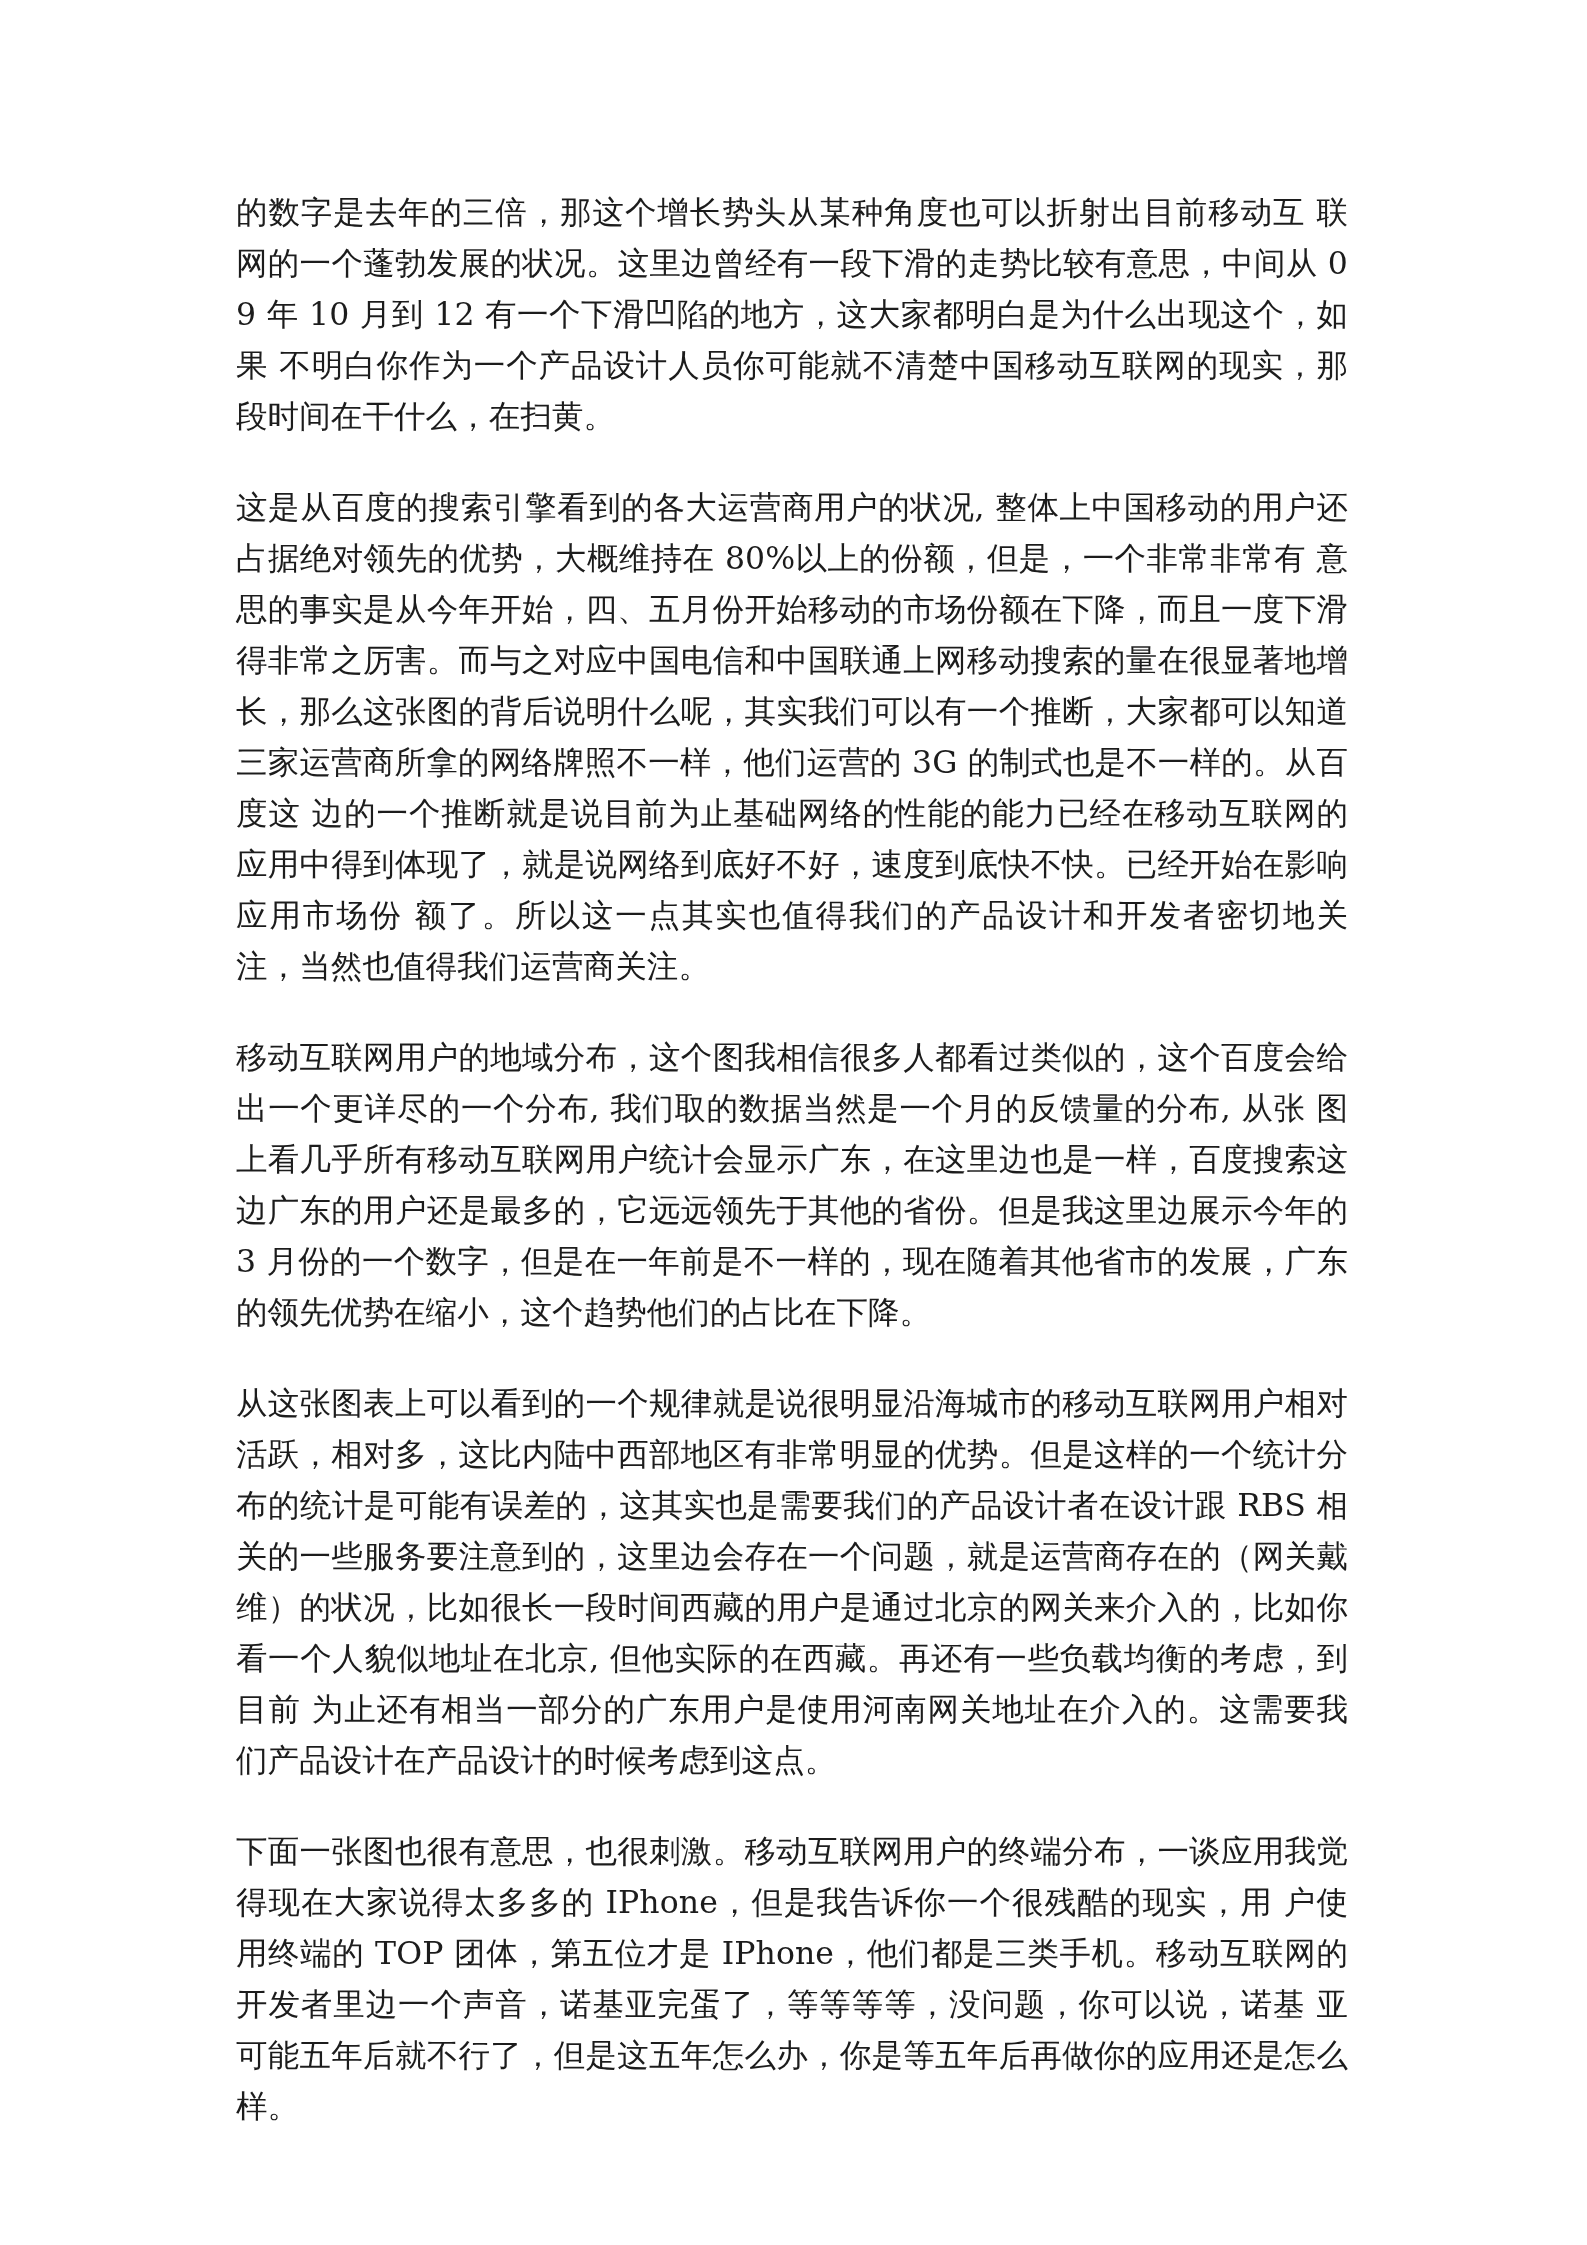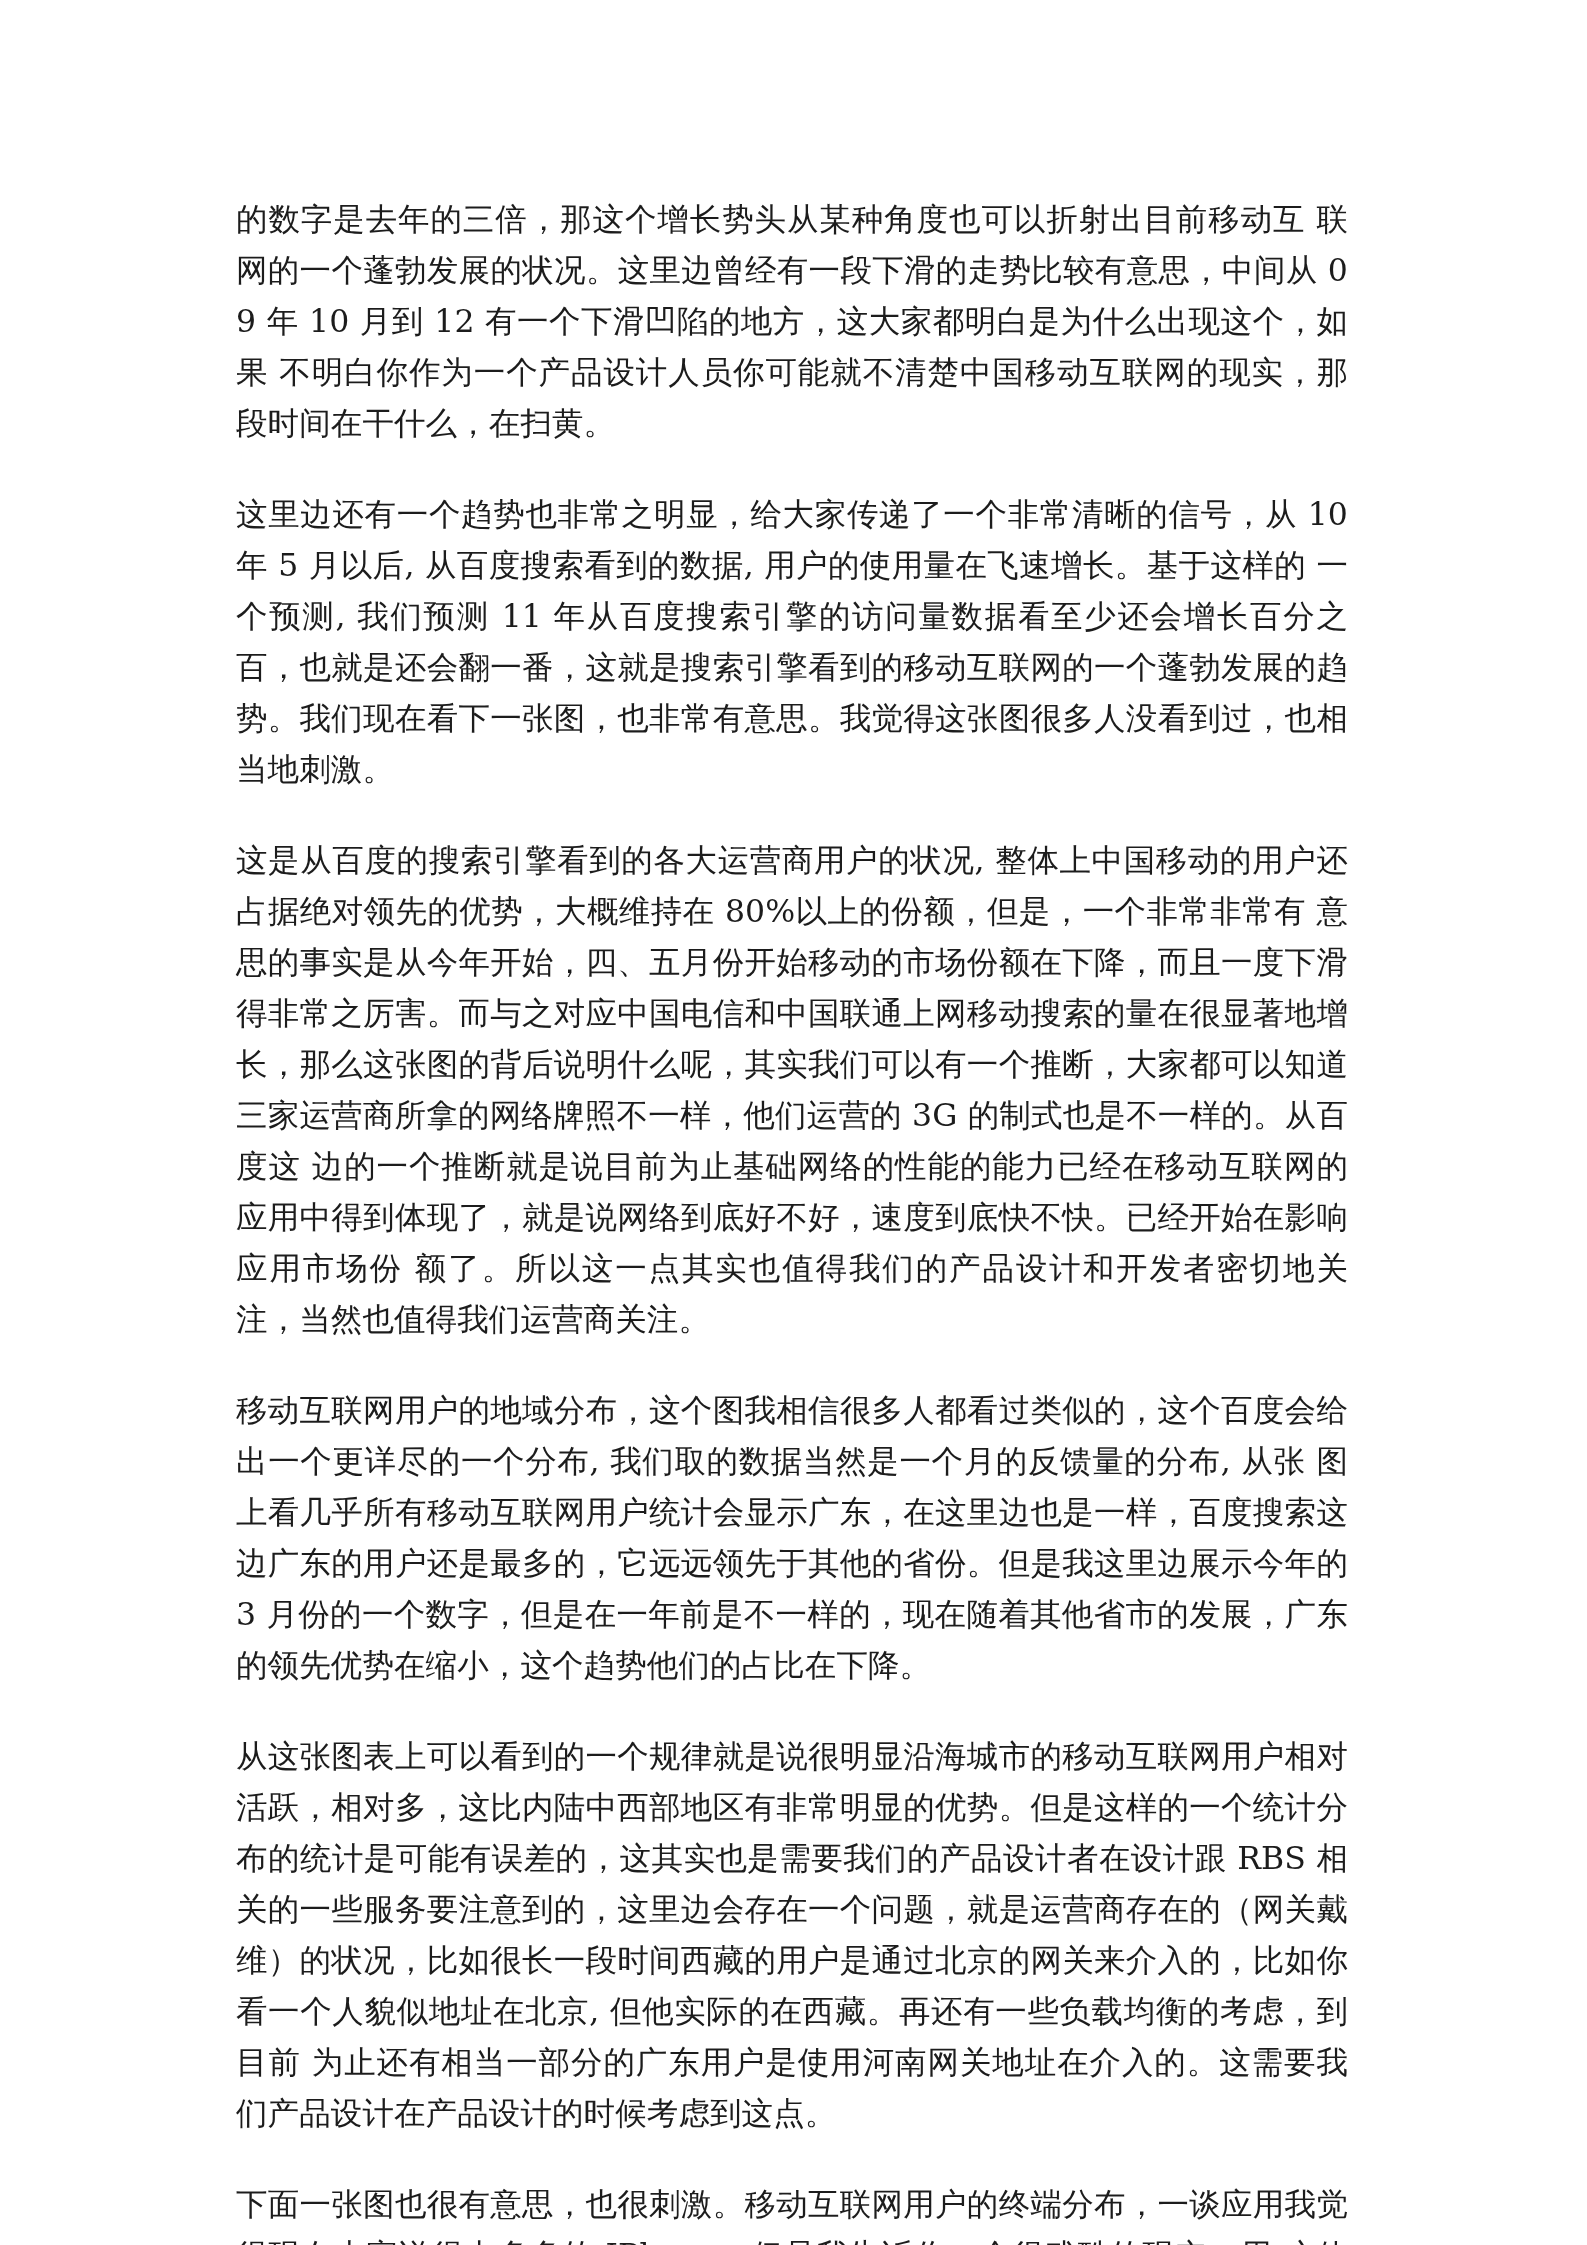--- a/index.html
+++ b/index.html
@@ -21,40 +21,39 @@
     box-sizing: border-box;
     overflow: hidden;
   }
   .page-body {
     position: absolute;
     left: 236px;
     top: 186px;
     width: 1112px;
   }
   .para {
-    margin: 8px 0 40px 0;
+    margin: 1px 0 40px 0;
     font-size: 31.5px;
     line-height: 51px;
     text-align: justify;
     text-justify: inter-character;
     text-align-last: left;
     letter-spacing: 0.1px;
     word-break: break-all;
     white-space: normal;
     color: #1c1c1c;
   }
   .para:last-child {
     margin-bottom: 0;
   }
 </style>
 </head>
 <body>
 
 <div class="page">
   <div class="page-body">
     <p class="para">的数字是去年的三倍，那这个增长势头从某种角度也可以折射出目前移动互 联网的一个蓬勃发展的状况。这里边曾经有一段下滑的走势比较有意思，中间从 09 年 10 月到 12 有一个下滑凹陷的地方，这大家都明白是为什么出现这个，如果 不明白你作为一个产品设计人员你可能就不清楚中国移动互联网的现实，那段时间在干什么，在扫黄。</p>
-    <p class="para">这里边还有一个趋势也非常之明显，给大家传递了一个非常清晰的信号，从 10 年 5 月以后, 从百度搜索看到的数据, 用户的使用量在飞速增长。基于这样的 一个预测, 我们预测 11 年从百度搜索引擎的访问量数据看至少还会增长百分之百，也就是还会翻一番，这就是搜索引擎看到的移动互联网的一个蓬勃发展的趋势。我们现在看下一张图，也非常有意思。我觉得这张图很多人没看到过，也相当地刺激。</p>
     <p class="para">这是从百度的搜索引擎看到的各大运营商用户的状况, 整体上中国移动的用户还占据绝对领先的优势，大概维持在 80%以上的份额，但是，一个非常非常有 意思的事实是从今年开始，四、五月份开始移动的市场份额在下降，而且一度下滑得非常之厉害。而与之对应中国电信和中国联通上网移动搜索的量在很显著地增长，那么这张图的背后说明什么呢，其实我们可以有一个推断，大家都可以知道三家运营商所拿的网络牌照不一样，他们运营的 3G 的制式也是不一样的。从百度这 边的一个推断就是说目前为止基础网络的性能的能力已经在移动互联网的应用中得到体现了，就是说网络到底好不好，速度到底快不快。已经开始在影响应用市场份 额了。所以这一点其实也值得我们的产品设计和开发者密切地关注，当然也值得我们运营商关注。</p>
     <p class="para">移动互联网用户的地域分布，这个图我相信很多人都看过类似的，这个百度会给出一个更详尽的一个分布, 我们取的数据当然是一个月的反馈量的分布, 从张 图上看几乎所有移动互联网用户统计会显示广东，在这里边也是一样，百度搜索这边广东的用户还是最多的，它远远领先于其他的省份。但是我这里边展示今年的 3 月份的一个数字，但是在一年前是不一样的，现在随着其他省市的发展，广东的领先优势在缩小，这个趋势他们的占比在下降。</p>
     <p class="para">从这张图表上可以看到的一个规律就是说很明显沿海城市的移动互联网用户相对活跃，相对多，这比内陆中西部地区有非常明显的优势。但是这样的一个统计分布的统计是可能有误差的，这其实也是需要我们的产品设计者在设计跟 RBS 相关的一些服务要注意到的，这里边会存在一个问题，就是运营商存在的（网关戴 维）的状况，比如很长一段时间西藏的用户是通过北京的网关来介入的，比如你看一个人貌似地址在北京, 但他实际的在西藏。再还有一些负载均衡的考虑，到目前 为止还有相当一部分的广东用户是使用河南网关地址在介入的。这需要我们产品设计在产品设计的时候考虑到这点。</p>
     <p class="para">下面一张图也很有意思，也很刺激。移动互联网用户的终端分布，一谈应用我觉得现在大家说得太多多的 IPhone，但是我告诉你一个很残酷的现实，用 户使用终端的 TOP 团体，第五位才是 IPhone，他们都是三类手机。移动互联网的开发者里边一个声音，诺基亚完蛋了，等等等等，没问题，你可以说，诺基 亚可能五年后就不行了，但是这五年怎么办，你是等五年后再做你的应用还是怎么样。</p>
   </div>
 </div>
 
 </body></html>

